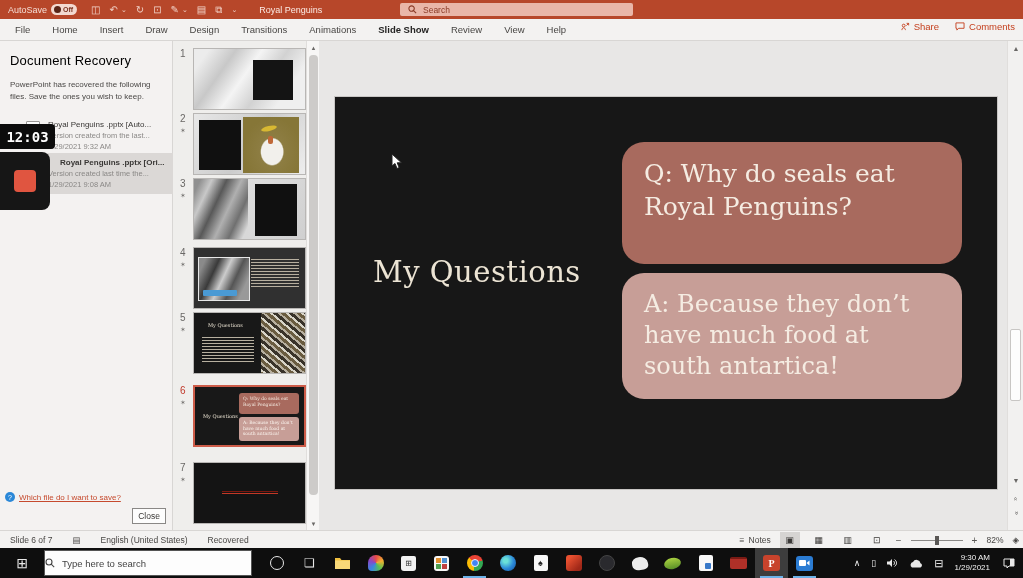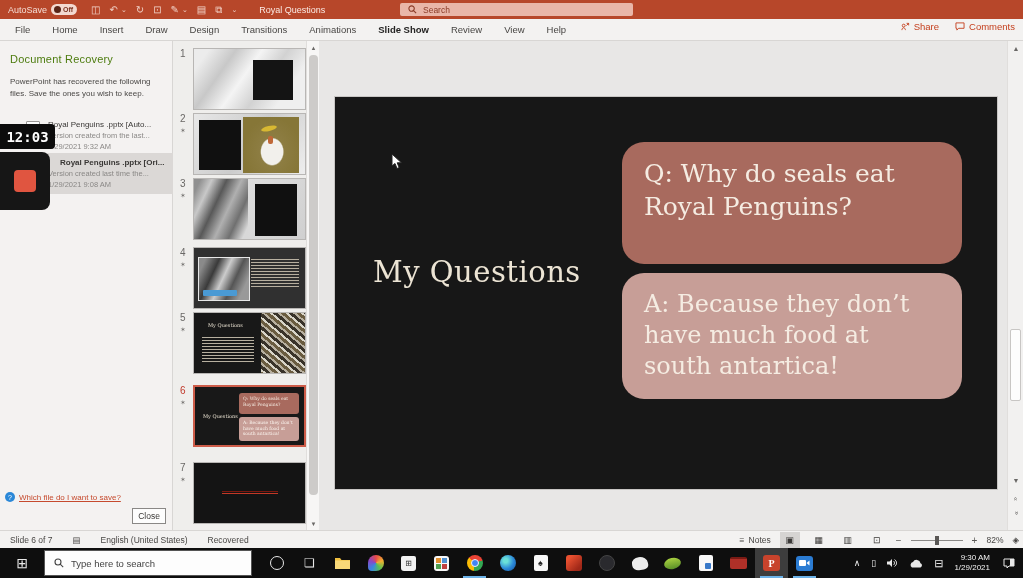--- a/index.html
+++ b/index.html
@@ -27,21 +27,21 @@
   .ribbonrow { position:absolute; left:0; top:19px; width:1023px; height:22px; background:#f3f2f1; border-bottom:1px solid #d8d6d4; display:flex; align-items:center; }
   .tabs { display:flex; align-items:center; gap:0; padding-left:4px; }
   .tab { padding:0 11px; font-size:9.5px; color:#484644; line-height:22px; }
   .tab.active { font-weight:bold; color:#252423; }
   .ribbon-actions { position:absolute; right:8px; top:0; height:15px; display:flex; align-items:center; gap:16px; }
   .rb-act { display:flex; align-items:center; gap:4px; color:#c43e1c; font-size:9.5px; }
   .rb-act svg { display:block; }
 
   
   .recovery { position:absolute; left:0; top:41px; width:173px; height:489px; background:#f4f2f1; border-right:1px solid #d8d6d4; }
-  .rec-title { color:#4d7c0f; font-size:11px; margin:12px 0 0 10px; letter-spacing:0.2px; }
+  .rec-title { color:#000000; font-size:13px; margin:12px 0 0 10px; letter-spacing:0.2px; }
   .rec-desc { color:#4a4846; font-size:8px; line-height:1.45; margin:11px 12px 0 10px; }
   .rec-file { position:absolute; left:0; width:173px; padding:5px 4px 5px 48px; }
   .rec-file.selected { background:#dbd8d6; }
   .rec-file-icon { position:absolute; left:26px; top:6px; width:14px; height:17px; background:#fdfdfd; border:1px solid #9a9896; border-radius:1px; }
   .rec-file-name { font-size:8px; color:#3a3836; white-space:nowrap; overflow:hidden; }
   .rec-file.selected .rec-file-name { font-weight:bold;margin-left:12px; }
   .rec-file-detail, .rec-file-date { font-size:7.5px; color:#8a8886; margin-top:2px; white-space:nowrap; overflow:hidden; }
   .rec-help { position:absolute; left:5px; top:451px; display:flex; align-items:center; gap:4px; }
   .help-circ { width:10px; height:10px; border-radius:50%; background:#2b88d8; color:#fff; font-size:7px; display:flex; align-items:center; justify-content:center; }
   .rec-link { color:#c64a2e; font-size:8px; text-decoration:underline; }
@@ -120,21 +120,21 @@
   .sb-notes { display:flex; align-items:center; gap:4px; }
   .sb-view { width:20px; height:16px; display:flex; align-items:center; justify-content:center; font-size:9px; color:#3a3836; }
   .sb-view.active { background:#d6d4d2; }
   .zoom-track { position:relative; width:52px; height:1px; background:#8a8886; }
   .zoom-knob { position:absolute; left:24px; top:-4px; width:4px; height:9px; background:#5a5856; }
   .sb-sign { font-size:10px; color:#5a5856; }
 
   
   .taskbar { position:absolute; left:0; top:548px; width:1023px; height:30px; background:#0e0e0e; display:flex; align-items:center; }
   .tb-start { width:44px; height:30px; display:flex; align-items:center; justify-content:center; color:#e8e8e8; font-size:14px; }
-  .tb-searchbox { width:208px; height:26px; background:#fdfdfd; border:1px solid #555; display:flex; align-items:center; gap:7px; padding-left:9px; color:#444; font-size:9.5px; }
+  .tb-searchbox { width:208px; height:26px; background:#fdfdfd; border:1px solid #555; display:flex; align-items:center; gap:7px; color:#444; font-size:9.5px; }
   .tb-apps { display:flex; align-items:center; height:30px; margin-left:8px; }
   .tb-app { width:33px; height:30px; display:flex; align-items:center; justify-content:center; position:relative; }
   .tb-app.running::after { content:""; position:absolute; left:5px; bottom:0; width:23px; height:2px; background:#6cb2e8; }
   .tb-app.focused { background:#3d3d3d; }
   .ic { border-radius:3px; }
   .ic-cortana { width:14px; height:14px; border:1.5px solid #e8e8e8; border-radius:50%; }
   .ic-paint { width:16px; height:16px; border-radius:50% 50% 50% 4px; background:conic-gradient(#e84a4a,#f0b030,#58c050,#3888e0,#8848c8,#e84a4a); }
   .ic-store { width:15px; height:15px; background:#f2f2f2; color:#333; font-size:8px; display:flex; align-items:center; justify-content:center; border-radius:2px 2px 3px 3px; }
   .ic-photos { width:15px; height:15px; background:#f8f8f8; display:grid; grid-template-columns:1fr 1fr; grid-template-rows:1fr 1fr; gap:1px; padding:2px; }
   .ic-photos i { background:#e09030; } .ic-photos i:nth-child(2){background:#5090d0;} .ic-photos i:nth-child(3){background:#50a050;} .ic-photos i:nth-child(4){background:#c04040;}
@@ -174,21 +174,21 @@
       <span>↶</span>
       <span style="font-size:7px;margin-left:-6px;">⌄</span>
       <span>↻</span>
       <span>⊡</span>
       <span>✎</span>
       <span style="font-size:7px;margin-left:-6px;">⌄</span>
       <span>▤</span>
       <span>⧉</span>
       <span style="font-size:7px;">⌄</span>
     </div>
-    <div class="doc-title">Royal Questions</div>
+    <div class="doc-title">Royal Penguins</div>
     <div class="tb-search">
       <svg width="9" height="9" viewBox="0 0 10 10">
           <circle cx="4" cy="4" r="3" fill="none" stroke="#8a3a26" stroke-width="1.2"></circle>
           <line x1="6.2" y1="6.2" x2="9" y2="9" stroke="#8a3a26" stroke-width="1.2"></line>
         </svg>
       <span>Search</span>
     </div>
   </div>
 
   <div class="ribbonrow">

